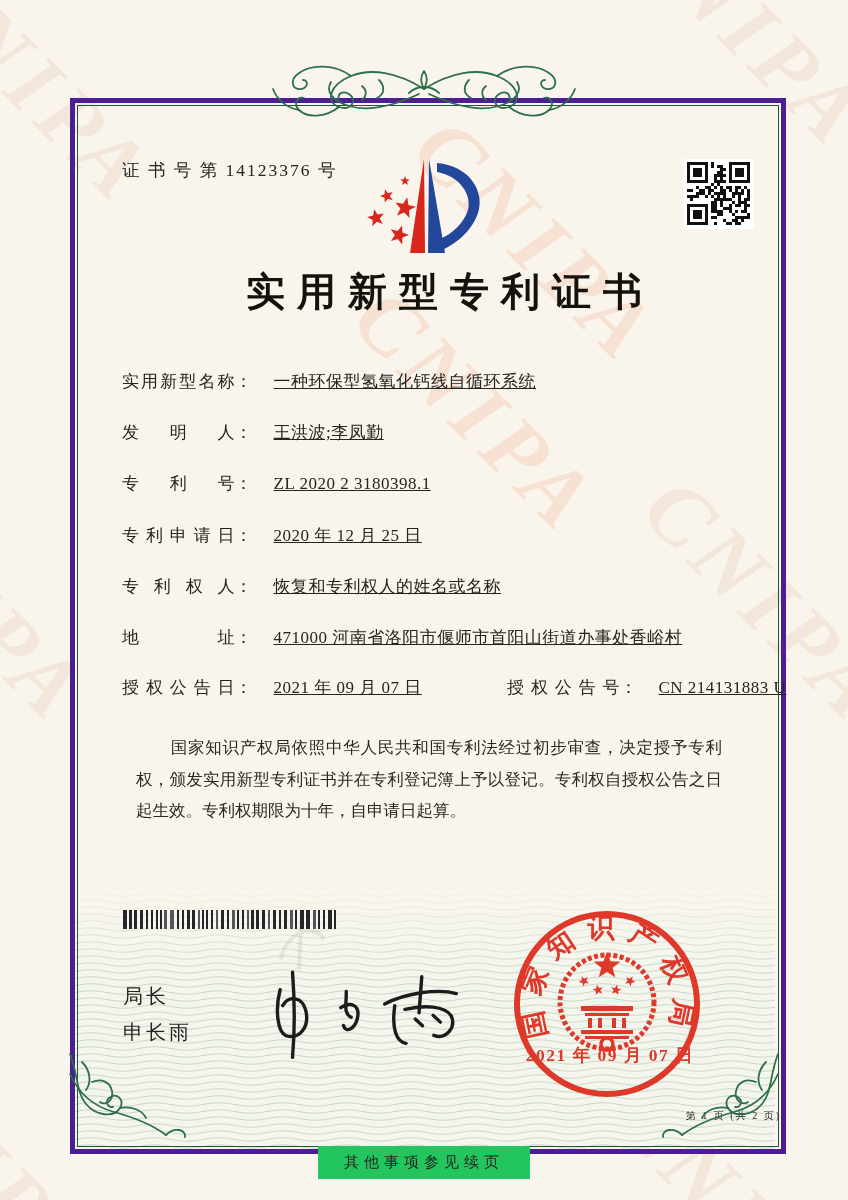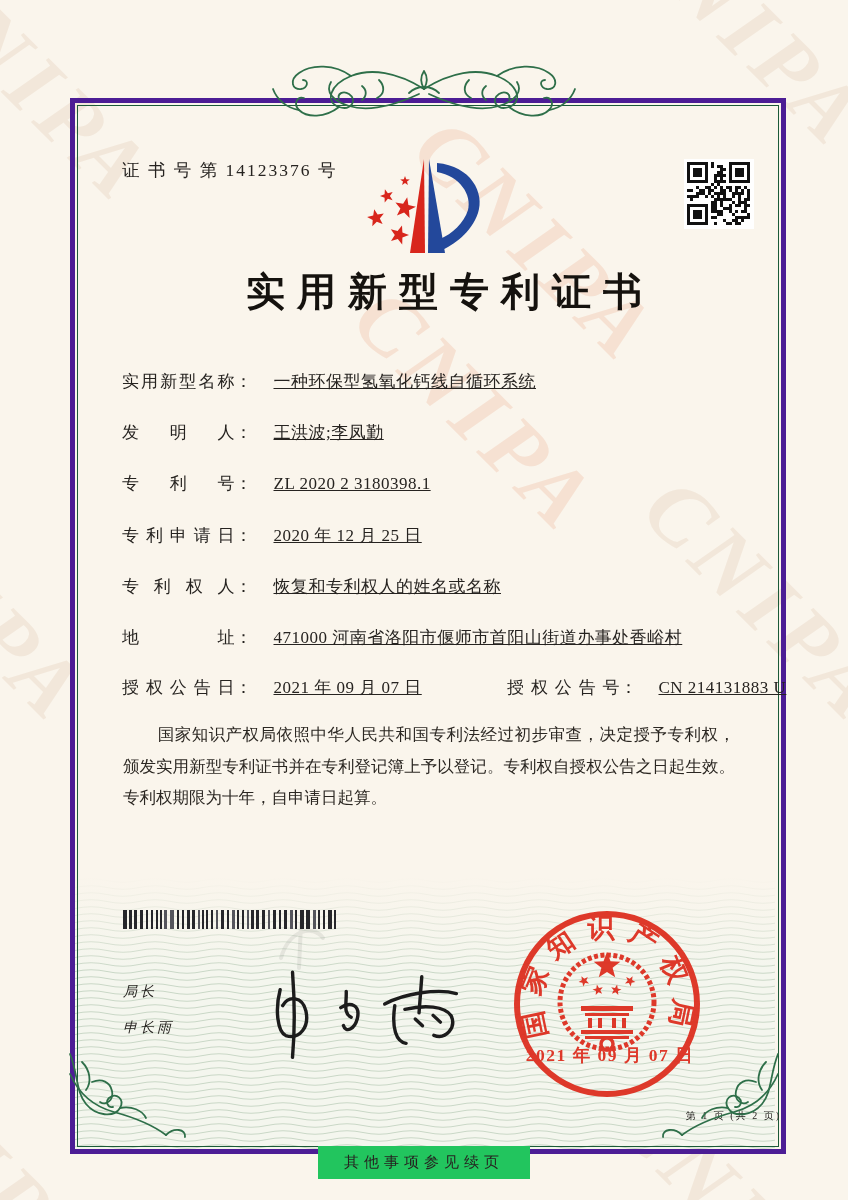--- a/index.html
+++ b/index.html
@@ -38,23 +38,23 @@
   .qr{position:absolute;left:609px;top:56px;width:70px;height:70px;background:#fff;
       padding:3px;box-sizing:border-box;z-index:2;}
   .title{position:absolute;left:0;right:0;top:162px;text-align:center;
     font-size:39px;font-weight:600;letter-spacing:12px;color:#15120e;z-index:2;padding-left:44px;}
   .field-row{position:absolute;left:47px;font-size:17px;letter-spacing:.5px;z-index:2;white-space:nowrap;}
   .flabel{display:inline-block;width:113px;text-align:justify;text-align-last:justify;vertical-align:bottom;}
   .fvalue{margin-left:21px;text-decoration:underline;}
   .grant-right{position:absolute;left:385px;top:0;white-space:nowrap;}
   .paras{position:absolute;left:44px;top:612px;width:620px;z-index:2;
     font-size:16.5px;line-height:31.5px;text-align:justify;color:#2b2722;}
-  .paras p{margin:4px;text-indent:2.1em;}
+  .paras p{margin:17px;text-indent:2.1em;}
   .barcode{position:absolute;left:48px;top:807px;z-index:2;}
-  .sig-block{position:absolute;left:48px;z-index:2;font-size:14px;letter-spacing:3px;font-style:italic;}
+  .sig-block{position:absolute;left:48px;z-index:2;font-size:20px;letter-spacing:3px;}
   .sig-svg{position:absolute;left:168px;top:862px;z-index:2;}
   .seal{position:absolute;left:420px;top:797px;z-index:3;}
   .ghost{position:absolute;left:196px;top:815px;opacity:.10;z-index:1;}
   .pagenum{position:absolute;left:0;right:0;top:1006px;text-align:right;
     font-size:10px;letter-spacing:2px;z-index:2;}
   
   .cont-note{
     position:absolute;left:50%;top:1146px;transform:translateX(-50%);
     background:#22c55e;padding:7px 26px;font-size:15px;letter-spacing:5px;
     z-index:2;white-space:nowrap;

